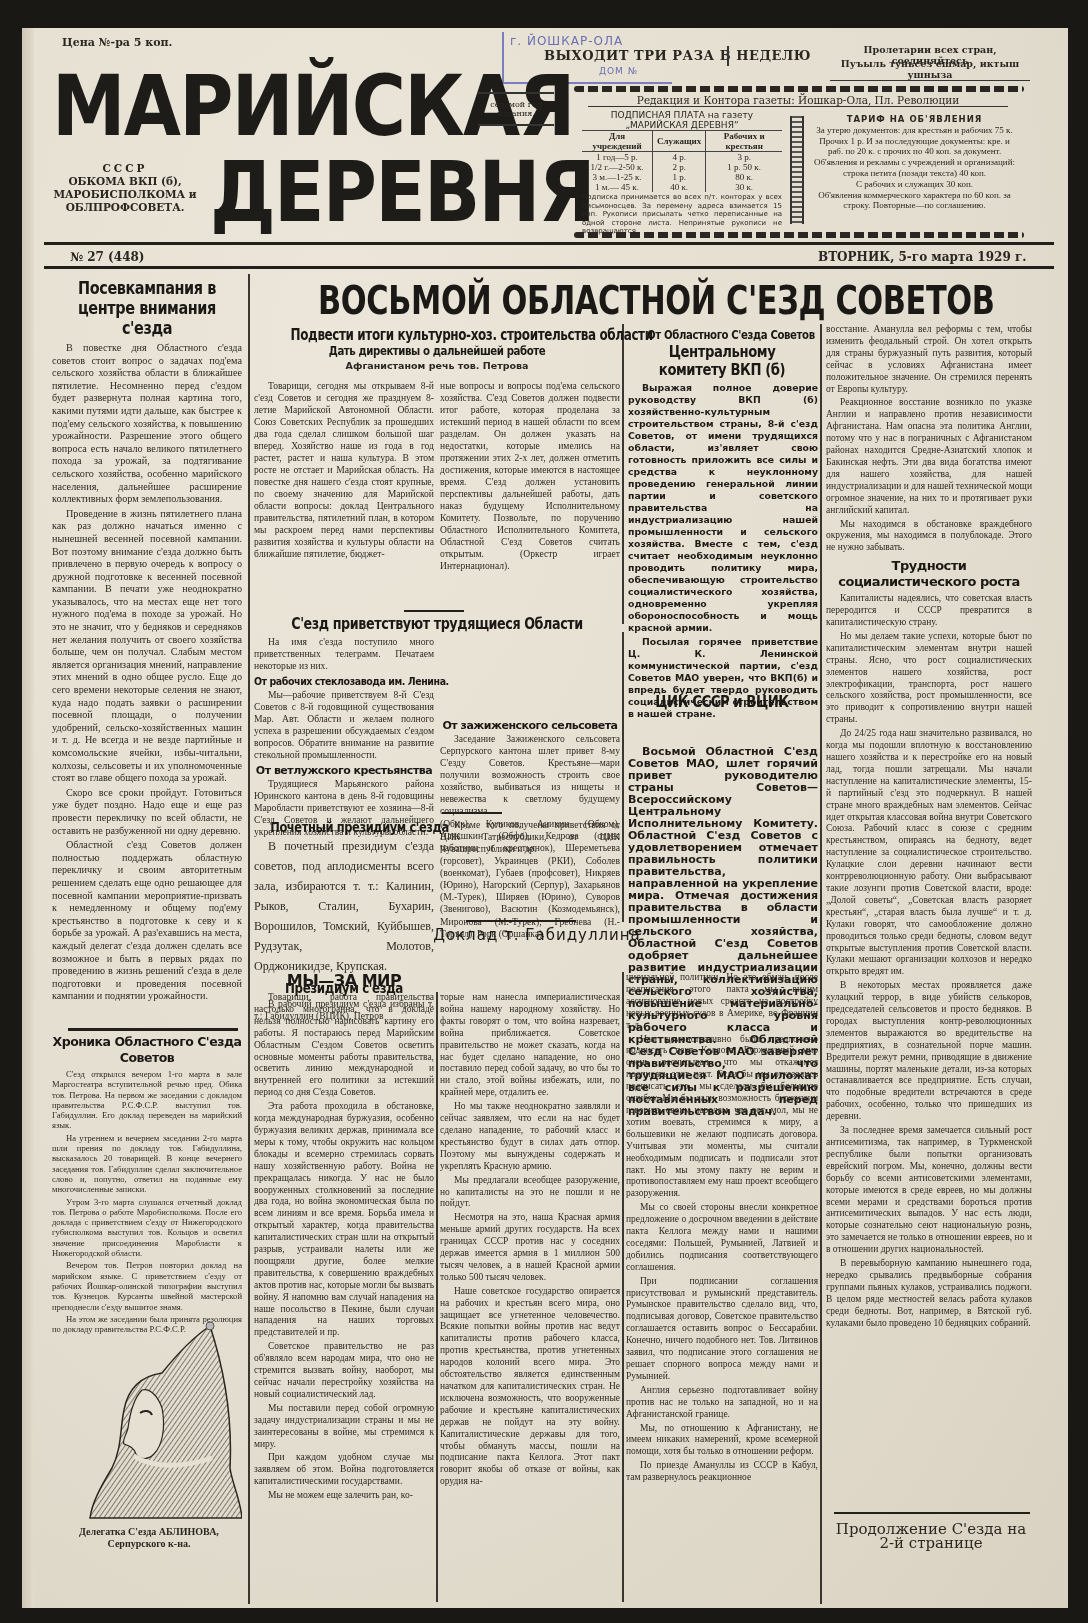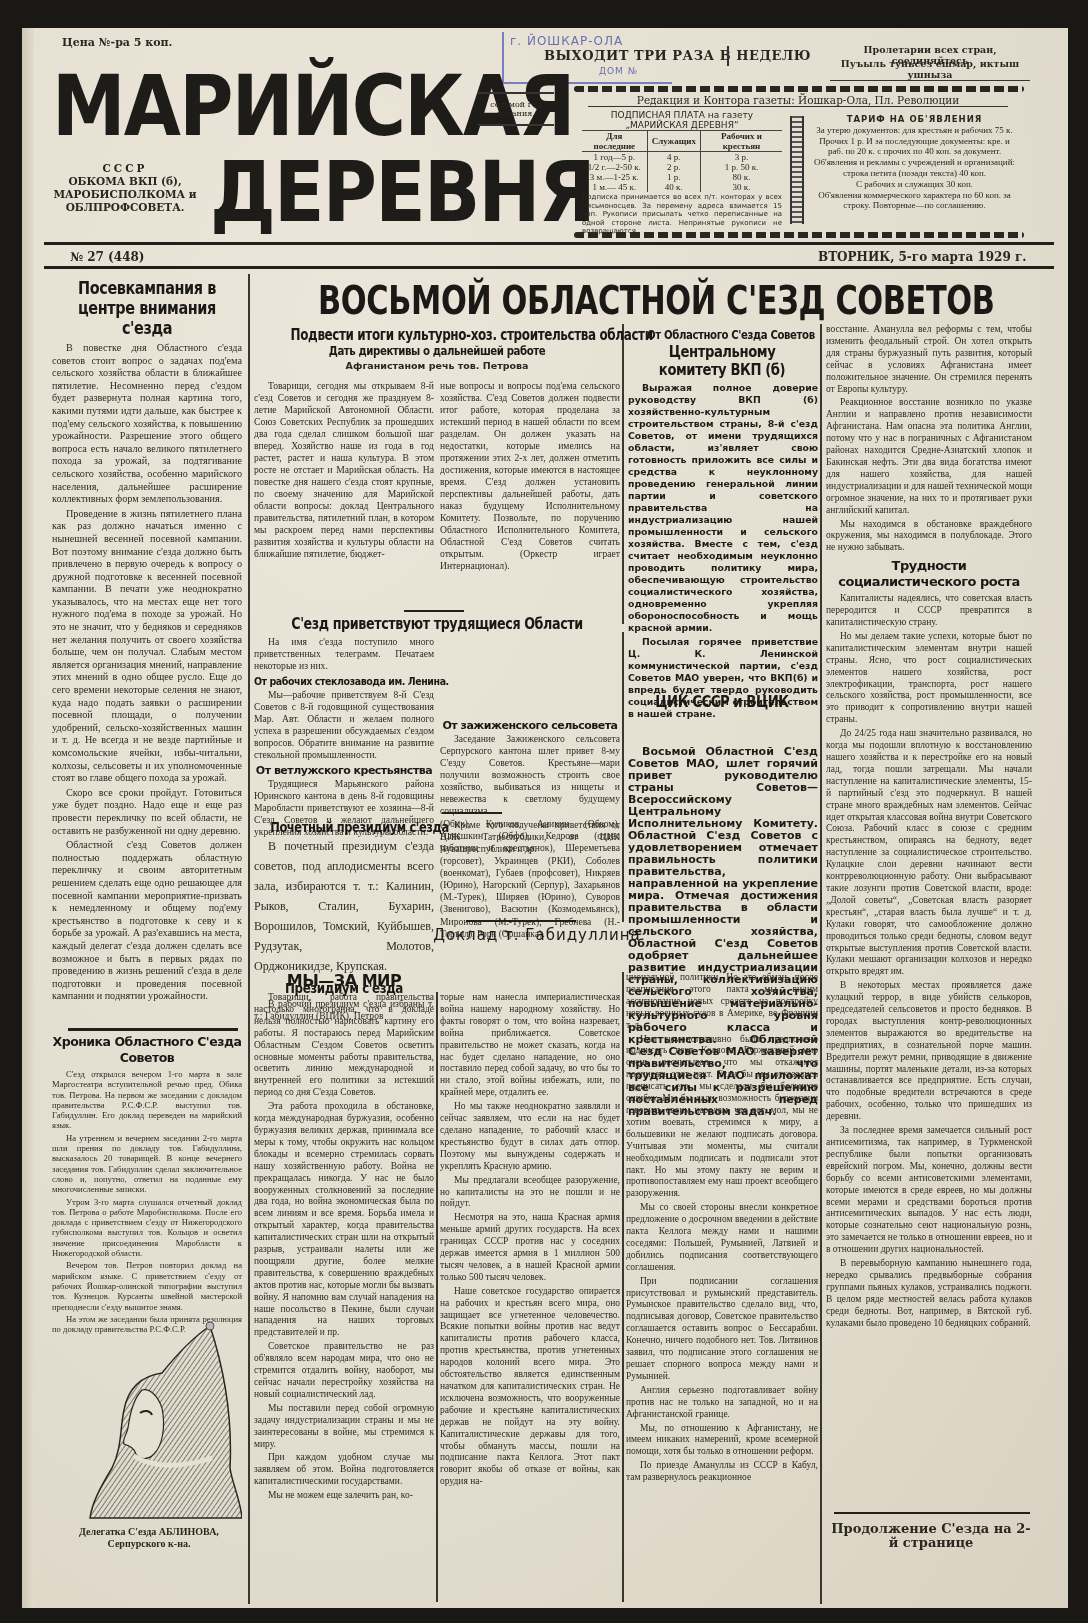--- a/index.html
+++ b/index.html
@@ -80,21 +80,21 @@
 
   <div class="wavy" style="left:552px; top:58px; width:450px;"></div>
   <div class="abs" style="left:566px; top:66px; width:420px; font-family:'DejaVu Serif',serif; font-size:10.5px; text-align:center; border-bottom:1.5px solid #333;">Редакция и Контора газеты: Йошкар-Ола, Пл. Революции</div>
 
   <div class="abs sub-box" style="left:560px; top:82px; width:200px;">
     <div class="center">ПОДПИСНАЯ ПЛАТА на газету</div>
     <div class="center" style="border-bottom:1px solid #444;">„МАРИЙСКАЯ ДЕРЕВНЯ“</div>
     <table class="sub-table" style="width:100%;">
       <thead>
         <tr>
-          <th>Для последние</th>
+          <th>Для учреждений</th>
           <th>Служащих</th>
           <th>Рабочих и крестьян</th>
         </tr>
       </thead>
       <tbody>
         <tr>
           <td>1 год—5 р.</td>
           <td>4 р.</td>
           <td>3 р.</td>
         </tr>
@@ -257,35 +257,35 @@
     <div class="txt" style="font-size:9.5px; line-height:11.9px; margin-top:3px;">
       <p>Капиталисты надеялись, что советская власть переродится и СССР превратится в капиталистическую страну.</p>
       <p>Но мы делаем такие успехи, которые бьют по капиталистическим элементам внутри нашей страны. Ясно, что рост социалистических элементов нашего хозяйства, рост электрофикации, транспорта, рост нашего сельского хозяйства, рост промышленности, все это приводит к сопротивлению внутри нашей страны.</p>
       <p>До 24/25 года наш значительно развивался, но когда мы подошли вплотную к восстановлению нашего хозяйства и к перестройке его на новый лад, тогда пошли затрещали. Мы начали наступление на капиталистические элементы, 15-й партийный с'езд это подчеркнул. В нашей стране много враждебных нам элементов. Сейчас идет открытая классовая война внутри Советского Союза. Рабочий класс в союзе с средним крестьянством, опираясь на бедноту, ведет наступление за социалистическое строительство. Кулацкие слои деревни начинают вести контрреволюционную работу. Они выбрасывают такие лозунги против Советской власти, вроде: „Долой советы“, „Советская власть разоряет крестьян“, „старая власть была лучше“ и т. д. Кулаки говорят, что самообложение должно проводиться только среди бедноты, словом ведут открытые выступления против Советской власти. Кулаки мешают организации колхозов и нередко открыто вредят им.</p>
       <p>В некоторых местах проявляется даже кулацкий террор, в виде убийств селькоров, председателей сельсоветов и просто бедняков. В городах выступления контр-революционных элементов выражаются во вредительстве на предприятиях, в сознательной порче машин. Вредители режут ремни, приводящие в движение машины, портят маленькие детали, из-за которых останавливается все предприятие. Есть случаи, что подобные вредители встречаются в среде рабочих, особенно, только что пришедших из деревни.</p>
       <p>За последнее время замечается сильный рост антисемитизма, так например, в Туркменской республике были попытки организовать еврейский погром. Мы, конечно, должны вести борьбу со всеми антисоветскими элементами, которые имеются в среде евреев, но мы должны всеми мерами и средствами бороться против антисемитических выпадов. У нас есть люди, которые сознательно сеют национальную рознь, это замечается не только в отношении евреев, но и в отношении других национальностей.</p>
       <p>В перевыборную кампанию нынешнего года, нередко срывались предвыборные собрания группами пьяных кулаков, устраивались поджоги. В целом ряде местностей велась работа кулаков среди бедноты. Вот, например, в Вятской губ. кулаками было проведено 10 бедняцких собраний.</p>
     </div>
   </div>
   <div class="rule-h" style="left:812px; top:1484px; width:196px; height:2px;"></div>
-  <div class="abs center" style="left:806px; top:1494px; width:206px; font-family:'DejaVu Serif',serif; font-weight:bold; font-size:13px; line-height:14px;">Продолжение С'езда на 2-й странице</div>
+  <div class="abs center" style="left:806px; top:1494px; width:206px; font-family:'DejaVu Serif',serif; font-weight:normal; font-size:15px; line-height:14px;">Продолжение С'езда на 2-й странице</div>
 
   <div class="rule-h" style="left:444px; top:892px; width:110px; height:1.5px;"></div>
   <div class="abs center" style="left:232px; top:898px; width:566px;">
     <div style="font-family:'DejaVu Sans',sans-serif; font-size:15px; line-height:19px; letter-spacing:1px; color:#1e1c19;">Доклад т. Габидуллина</div>
   </div>
   <div class="abs head-cond center" style="left:232px; top:944px; width:180px; font-size:16px; line-height:18px;">МЫ—ЗА МИР</div>
 
   <div class="rule-v" style="left:414px; top:964px; height:610px;"></div>
   <div class="rule-v" style="left:600px; top:944px; height:630px;"></div>
 
   <div class="abs txt" style="left:232px; top:964px; width:180px; font-size:9.5px; line-height:11.9px;">
     <p>Товарищи, работа правительства настолько многогранна, что в докладе нельзя полностью нарисовать картину его работы. Я постараюсь перед Марийским Областным С'ездом Советов осветить основные моменты работы правительства, осветить линию международной и внутренней его политики за истекший период со дня С'езда Советов.</p>
     <p>Эта работа проходила в обстановке, когда международная буржуазия, особенно буржуазия великих держав, принимала все меры к тому, чтобы окружить нас кольцом блокады и всемерно стремилась сорвать нашу хозяйственную работу. Война не прекращалась никогда. У нас не было вооруженных столкновений за последние два года, но война экономическая была по всем линиям и все время. Борьба имела и открытый характер, когда правительства капиталистических стран шли на открытый разрыв, устраивали налеты или же поощряли другие, более мелкие правительства, к совершению враждебных актов против нас, которые могли бы вызвать войну. Я напомню вам случай нападения на наше посольство в Пекине, были случаи нападения на наших торговых представителей и пр.</p>
-    <p>Советское правительство не раз об'являло всем народам мира, что оно не стремится отдалить войну, наоборот, мы сейчас начали перестройку хозяйства на новый социалистический лад.</p>
+    <p>Советское правительство не раз об'являло всем народам мира, что оно не стремится вызвать войну, наоборот, мы сейчас начали перестройку хозяйства на новый социалистический лад.</p>
     <p>Мы поставили перед собой огромную задачу индустриализации страны и мы не заинтересованы в войне, мы стремимся к миру.</p>
     <p>При каждом удобном случае мы заявляем об этом. Война подготовляется капиталистическими государствами.</p>
     <p>Мы не можем еще залечить ран, ко-</p>
   </div>
   <div class="abs txt" style="left:418px; top:964px; width:180px; font-size:9.5px; line-height:11.9px;">
     <p style="text-indent:0">торые нам нанесла империалистическая война нашему народному хозяйству. Но факты говорят о том, что война назревает, война приближается. Советское правительство не может сказать, когда на нас будет сделано нападение, но оно поставило перед собой задачу, во что бы то ни стало, этой войны избежать, или, по крайней мере, отдалить ее.</p>
     <p>Но мы также неоднократно заявляли и сейчас заявляем, что если на нас будет сделано нападение, то рабочий класс и крестьянство будут в силах дать отпор. Поэтому мы вынуждены содержать и укреплять Красную армию.</p>
     <p>Мы предлагали всеобщее разоружение, но капиталисты на это не пошли и не пойдут.</p>
     <p>Несмотря на это, наша Красная армия меньше армий других государств. На всех границах СССР против нас у соседних держав имеется армия в 1 миллион 500 тысяч человек, а в нашей Красной армии только 500 тысяч человек.</p>
     <p>Наше советское государство опирается на рабочих и крестьян всего мира, оно защищает все угнетенное человечество. Всякие попытки войны против нас ведут капиталисты против рабочего класса, против крестьянства, против угнетенных народов колоний всего мира. Это обстоятельство является единственным начатком для капиталистических стран. Не исключена возможность, что вооруженные рабочие и крестьяне капиталистических держав не пойдут на эту войну. Капиталистические державы для того, чтобы обмануть массы, пошли на подписание пакта Келлога. Этот пакт говорит якобы об отказе от войны, как орудия на-</p>

